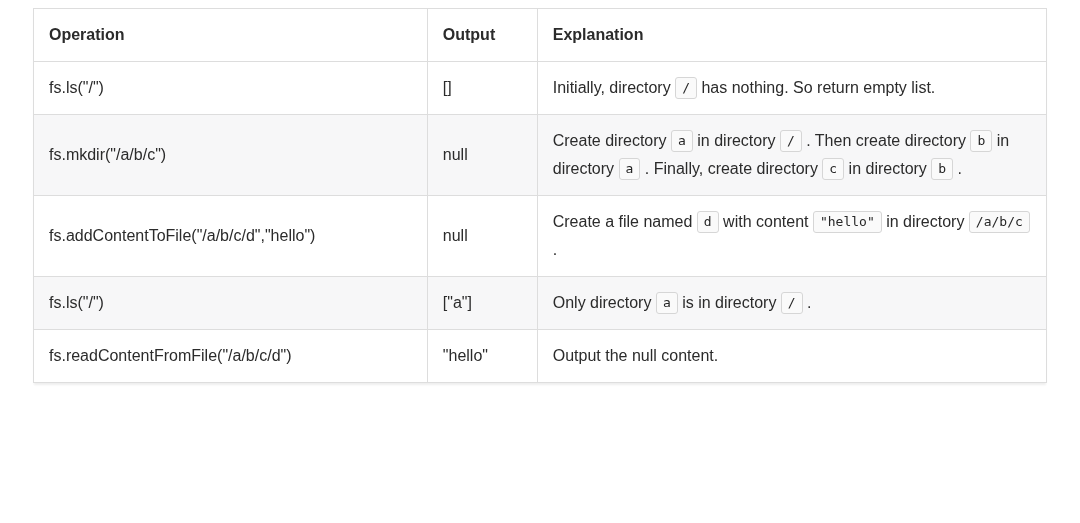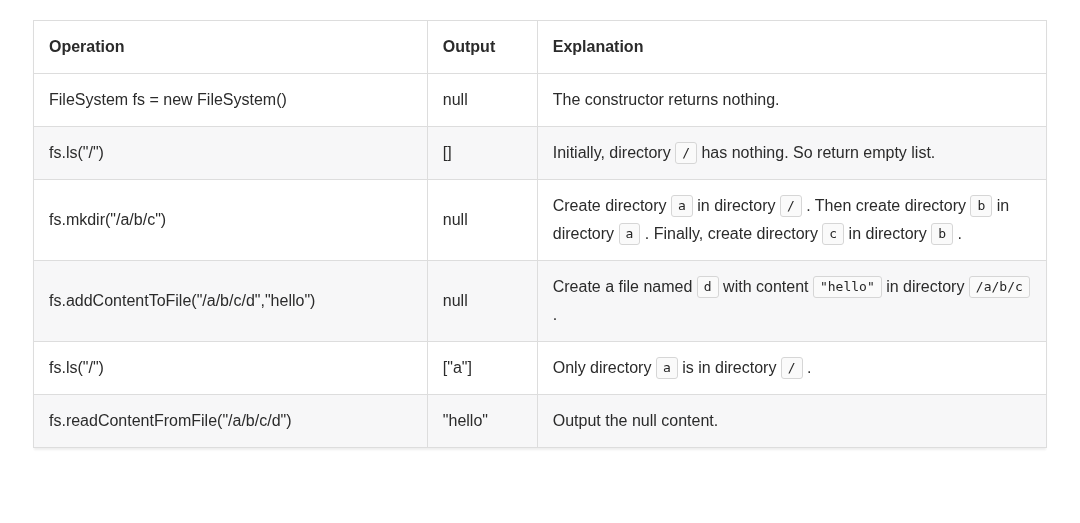--- a/index.html
+++ b/index.html
@@ -5,21 +5,21 @@
   * { box-sizing: border-box; }
   html, body {
     margin: 0;
     padding: 0;
     background: #ffffff;
     font-family: "Liberation Sans", sans-serif;
   }
   .page {
     width: 1080px;
     height: 523px;
-    padding: 20px 33px;
+    padding: 8px 33px;
     background: #ffffff;
   }
   table.ops-table {
     width: 1014px;
     border-collapse: collapse;
     box-shadow: 0 3px 2px -1px rgba(0,0,0,0.07);
   }
   table.ops-table th,
   table.ops-table td {
     border: 1px solid #dddddd;
@@ -67,25 +67,20 @@
     </colgroup>
     <thead>
       <tr>
         <th>Operation</th>
         <th>Output</th>
         <th>Explanation</th>
       </tr>
     </thead>
     <tbody id="table-body">
         <tr>
-          <td>FileSystem fs = new FileSystem()</td>
-          <td>null</td>
-          <td>The constructor returns nothing.</td>
-        </tr>
-        <tr>
           <td>fs.ls("/")</td>
           <td>[]</td>
           <td>Initially, directory <code class="chip">/</code> has nothing. So return empty list.</td>
         </tr>
         <tr>
           <td>fs.mkdir("/a/b/c")</td>
           <td>null</td>
           <td>Create directory <code class="chip">a</code> in directory <code class="chip">/</code> . Then create directory <code class="chip">b</code> in directory <code class="chip">a</code> . Finally, create directory <code class="chip">c</code> in directory <code class="chip">b</code> .</td>
         </tr>
         <tr>

